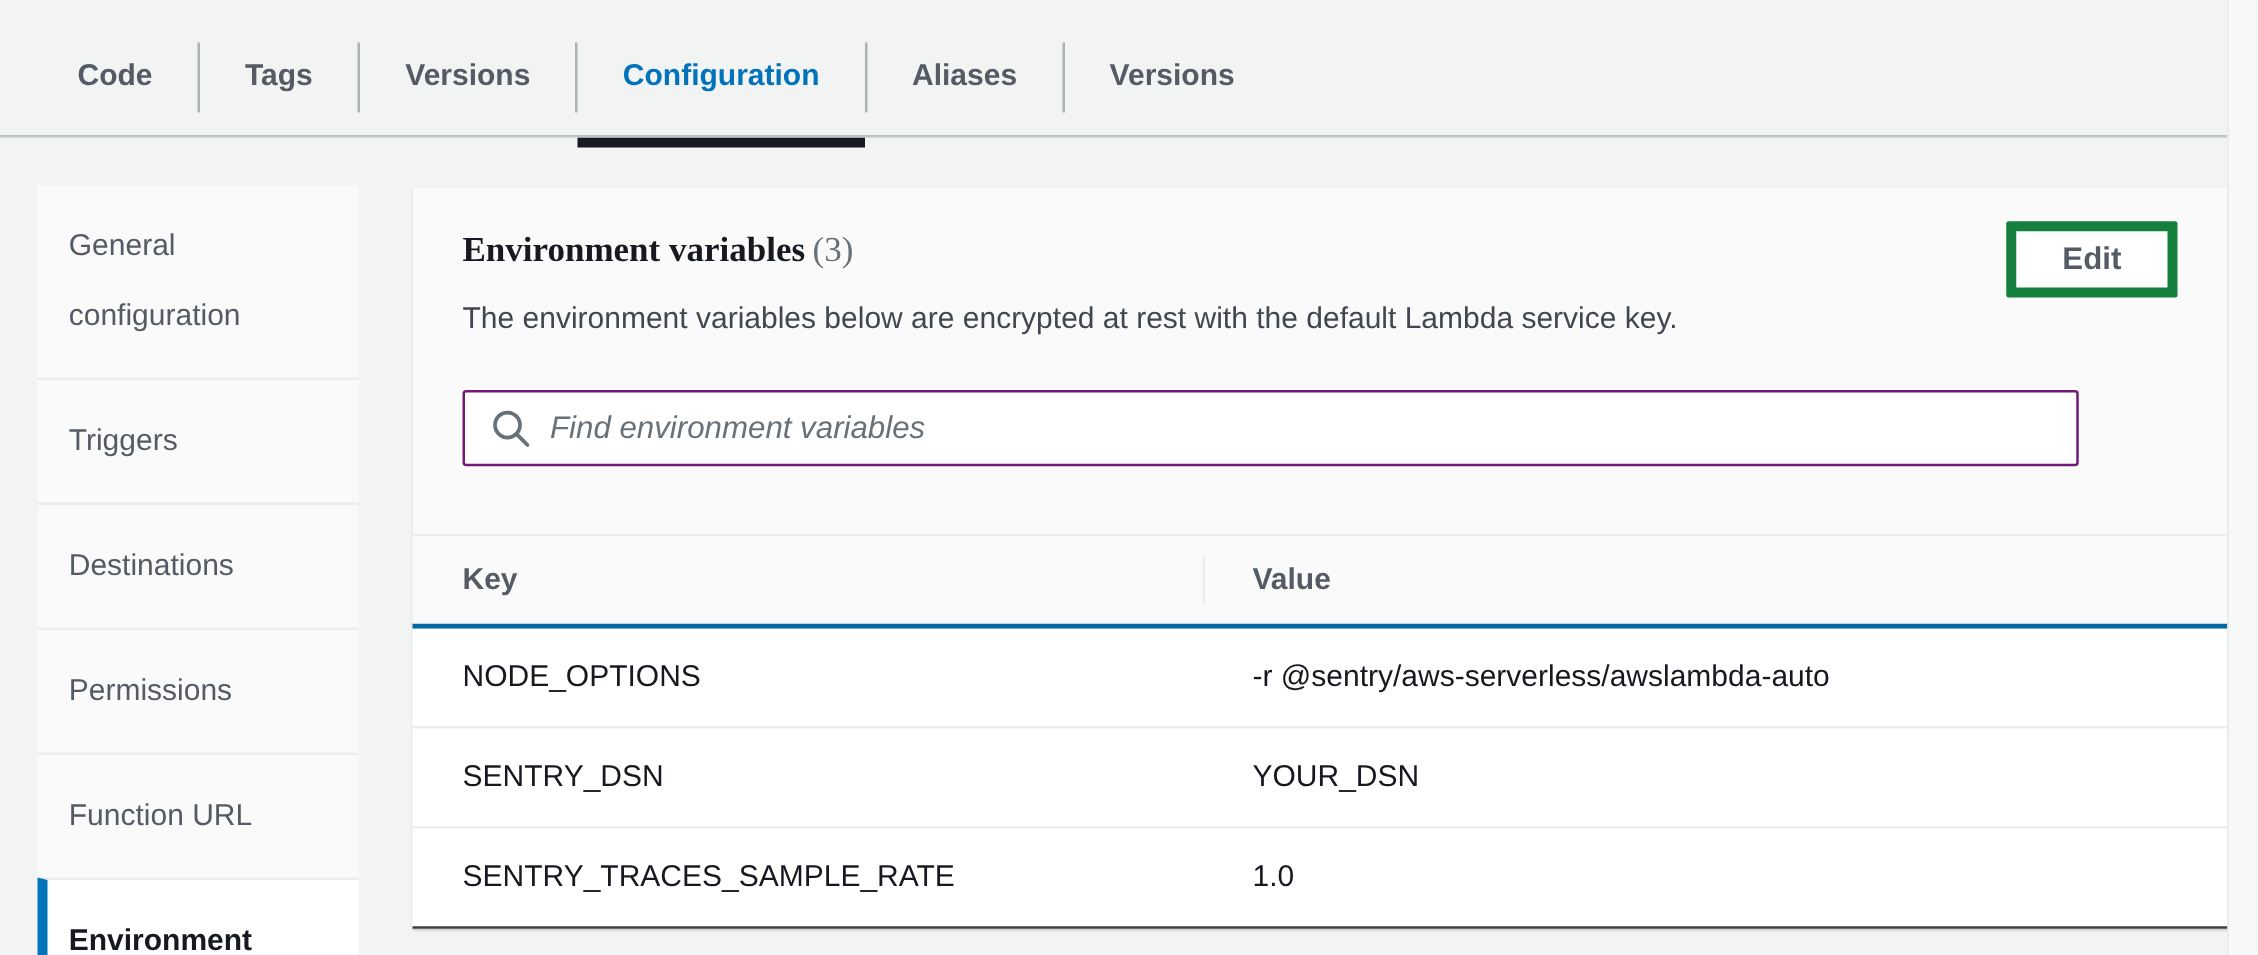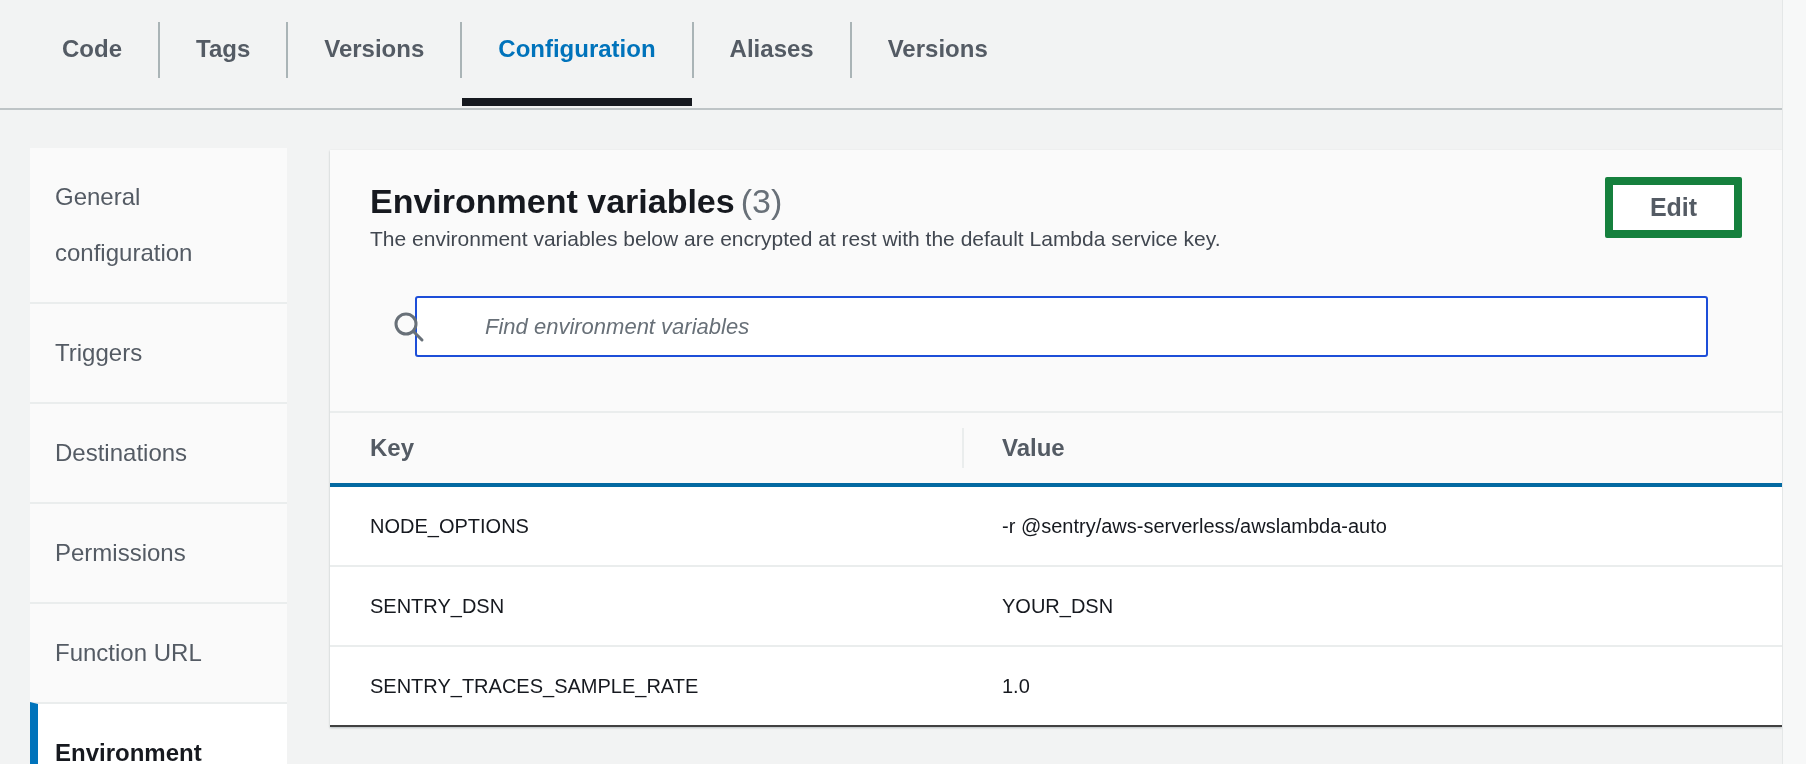--- a/index.html
+++ b/index.html
@@ -5,21 +5,21 @@
   html,body{margin:0;padding:0;}
   body{
     width:1806px;height:764px;overflow:hidden;position:relative;
     background:#f2f3f3;
     font-family:"Liberation Sans", sans-serif;
     color:#16191f;
   }
   
   .tabbar{position:relative;height:112px;}
   .tabbar-rule{position:absolute;top:108px;left:0;width:1782px;height:2px;background:#bec4c6;}
-  .tabs{position:absolute;top:0;left:26px;display:flex;height:106px;}
+  .tabs{position:absolute;top:12px;left:26px;display:flex;height:106px;}
   .tab{
     display:flex;align-items:center;padding:0 36px;
     font-size:24px;font-weight:700;color:#545b64;
     border-bottom:8px solid transparent;cursor:pointer;white-space:nowrap;
   }
   .tab.active{color:#0073bb;border-bottom-color:#16191f;}
   .tab-divider{width:2px;height:56px;margin:22px 0 auto 0;background:#aab4b6;}
   
   .sidebar{position:absolute;left:30px;top:148px;width:257px;}
   .side-item{
@@ -30,49 +30,49 @@
   .side-item.active{
     background:#ffffff;color:#16191f;font-weight:700;
     border-left:8px solid #0073bb;padding-left:17px;
   }
   
   .panel{
     position:absolute;left:330px;top:150px;width:1452px;
     background:#fafafa;box-shadow:0 1px 2px rgba(0,28,36,0.25);
   }
   .panel-head{position:relative;padding:28px 40px 0 40px;}
-  .panel-title{margin:0;font-size:34px;line-height:46px;font-weight:700;color:#16191f;}
+  .panel-title{margin:0;font-size:28px;line-height:46px;font-weight:700;color:#16191f;font-family:Liberation Serif, serif;}
   .panel-title .count{color:#687078;font-weight:400;margin-left:6px;}
   .edit-btn{
     position:absolute;top:27px;right:40px;width:137px;height:61px;
     background:#ffffff;border:8px solid #15803d;border-radius:2px;
     font-family:"Liberation Sans", sans-serif;
     font-size:25px;font-weight:700;color:#545b64;cursor:pointer;
   }
-  .desc{font-size:21px;line-height:30px;color:#414750;}
+  .desc{margin-top:16px;font-size:24px;line-height:30px;color:#414750;}
   
   .search-wrap{position:relative;margin:42px 40px 0 40px;width:1293px;height:61px;}
   .search-icon{position:absolute;left:22px;top:14px;pointer-events:none;}
   .search-input{
     box-sizing:border-box;width:100%;height:61px;padding:0 20px 0 68px;
-    background:#ffffff;border:2px solid #1d4ed8;border-radius:3px;
-    font-family:"Liberation Sans", sans-serif;font-size:22px;color:#16191f;outline:none;margin-left:45px;
+    background:#ffffff;border:2px solid #701a75;border-radius:3px;
+    font-family:"Liberation Sans", sans-serif;font-size:25px;color:#16191f;outline:none;
   }
   .search-input::placeholder{font-style:italic;color:#687078;opacity:1;}
   
   .tbl{margin-top:54px;}
   .tbl-header{
     box-sizing:border-box;display:flex;align-items:center;height:76px;
     background:#fafafa;border-top:2px solid #eaeded;border-bottom:4px solid #0369a1;
     font-size:24px;font-weight:700;color:#545b64;
   }
   .tbl-row{
     box-sizing:border-box;display:flex;align-items:center;height:80px;
     background:#ffffff;border-bottom:2px solid #eaeded;
-    font-size:20px;color:#16191f;
+    font-size:24px;color:#16191f;
   }
   .tbl-row:last-child{border-bottom:2px solid #404040;}
   .col-key{box-sizing:border-box;width:632px;padding-left:40px;flex:none;}
   .col-val{box-sizing:border-box;flex:1;padding-left:40px;position:relative;}
   .tbl-header .col-val::before{
     content:'';position:absolute;left:0;top:50%;transform:translateY(-50%);
     width:2px;height:40px;background:#eaeded;
   }
   
   .scroll-strip{

